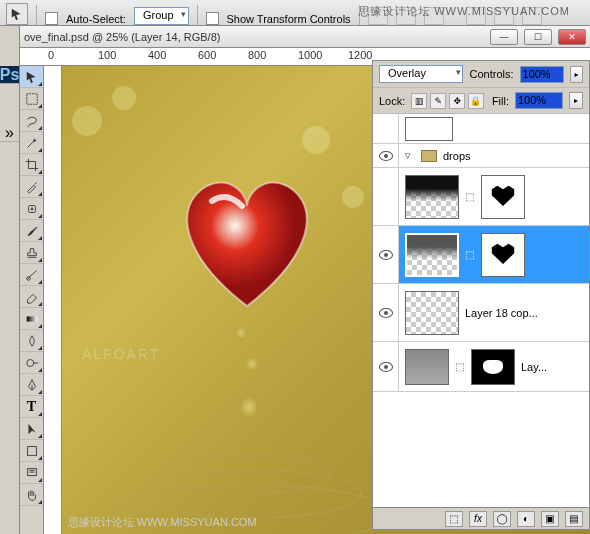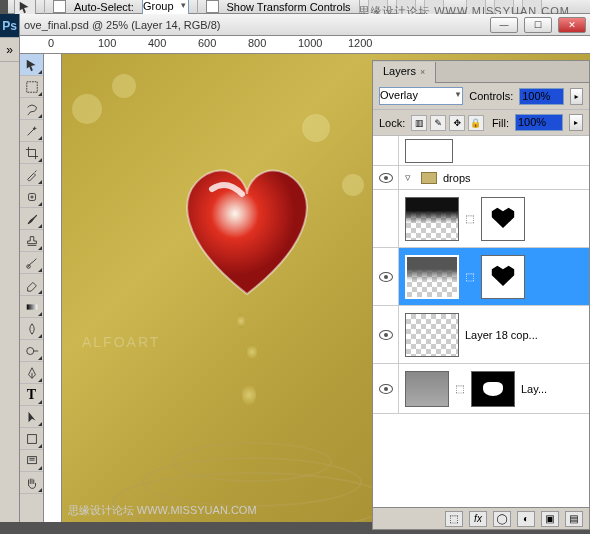--- a/index.html
+++ b/index.html
@@ -1,29 +1,29 @@
 <!DOCTYPE html>
 <html><head>
 <meta charset="utf-8">
 <style>
   * { box-sizing: border-box; margin: 0; padding: 0; font-family: Tahoma, sans-serif; font-size: 11px; }
   body { background: #535353; width: 590px; height: 534px; overflow: hidden; position: relative; }
   
-  .options-bar { display:flex; align-items:center; height: 14px; background: linear-gradient(#ededed,#d8d8d8); border-bottom:1px solid #888; padding:0 6px; gap:8px;margin-left:8px; }
+  .options-bar { display:flex; align-items:flex-end; height: 26px; background: linear-gradient(#ededed,#d8d8d8); border-bottom:1px solid #888; padding:0 6px; gap:8px; }
   .opt-icon { width:22px; height:22px; background:#e8e8e8; border:1px solid #999; display:flex; align-items:center; justify-content:center; }
   .checkbox { width:13px; height:13px; border:1px solid #888; background:#fff; }
-  .select-box { border:1px solid #7a9ac0; background:#fff; padding:1px 14px 1px 0; height:18px; position:relative; }
+  .select-box { border:1px solid #7a9ac0; background:#fff; padding:1px 14px 1px 8px; height:18px; position:relative; }
   .select-box::after { content:"▾"; position:absolute; right:2px; top:1px; color:#555; font-size:9px; }
   .vsep { width:1px; height:20px; background:#aaa; }
   .align-icon { width:20px; height:18px; background:#e0e0e0; border:1px solid #bbb; }
   .watermark-top { position:absolute; top:4px; right:20px; color:#666; font-size:10px; letter-spacing:1px; }
   
   .app-body { display:flex; height: calc(534px - 26px); }
   .left-strip { width:20px; background:#d4d0c8; border-right:1px solid #888; display:flex; flex-direction:column; }
-  .ls-btn { height:24px; border-bottom:1px solid #aaa; display:flex; align-items:center; justify-content:center; font-size:12px; }
+  .ls-btn { height:18px; border-bottom:1px solid #aaa; display:flex; align-items:center; justify-content:center; font-size:16px;margin-top:40px; }
   
   .doc-col { display:flex; flex-direction:column; flex:1; position:relative; }
   .doc-titlebar { display:flex; align-items:center; background:linear-gradient(#f5f5f5,#dcdcdc); height:22px; border-bottom:1px solid #888; padding:0 4px; gap:6px; }
   .doc-title { color:#333; flex:1; }
   .win-btn { width:28px; height:16px; border:1px solid #888; border-radius:2px; background:linear-gradient(#fff,#ddd); display:flex; align-items:center; justify-content:center; font-size:9px; }
   .win-btn.min { color:#333; } .win-btn.max { color:#333; } .win-btn.cls { background:linear-gradient(#f08080,#c03030); color:#fff; }
   
   .ruler-h { height:18px; background:#fff; border-bottom:1px solid #888; position:relative; overflow:hidden; font-size:9px; color:#333; }
   .ruler-h span { position:absolute; top:1px; }
   
@@ -296,23 +296,20 @@
         <div class="wm-footer">
           <span>思缘设计论坛</span>
           <span>WWW.MISSYUAN.COM</span>
         </div>
       </div>
     </div>
   </div>
 </div>
 
 <div class="layers-panel">
-  <div class="lp-tabs">
-    <div class="lp-tab"><span>Layers</span><span class="close">×</span></div>
-  </div>
   <div class="lp-row">
     <span class="select-box" style="width:90px">Overlay</span>
     <span>Controls:</span>
     <span class="lp-input">100%</span>
     <span class="lp-step">▸</span>
   </div>
   <div class="lp-row">
     <span>Lock:</span>
     <div class="lock-icons">
       <span class="lock-ic">▥</span>

